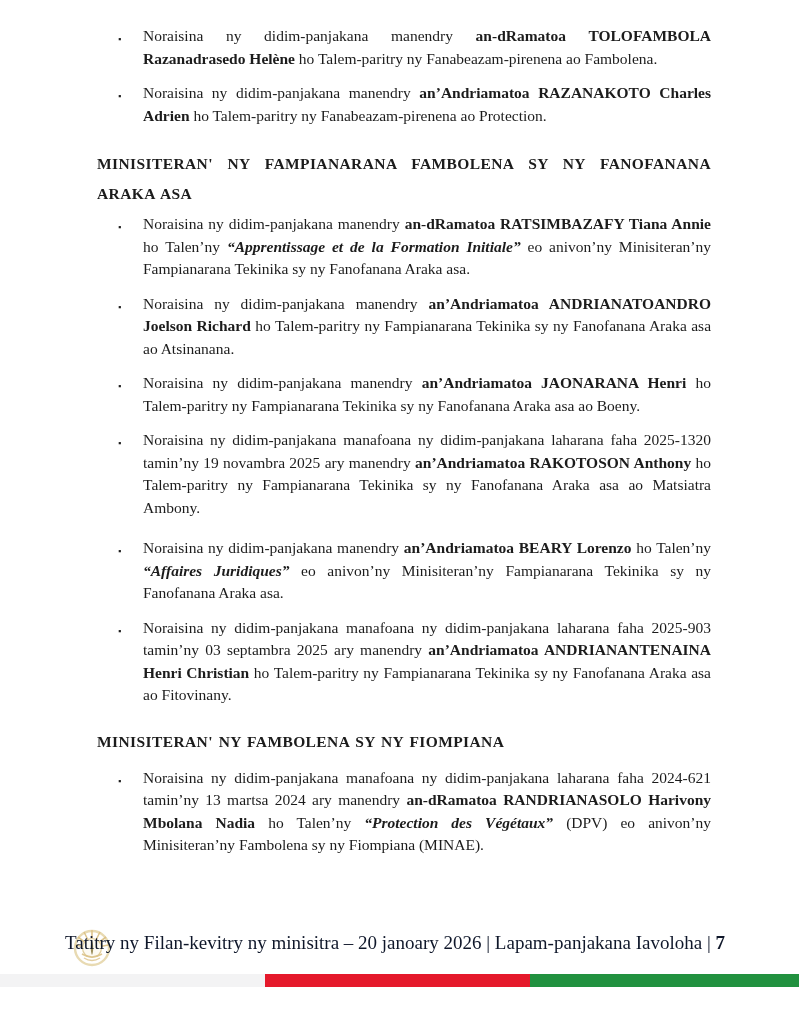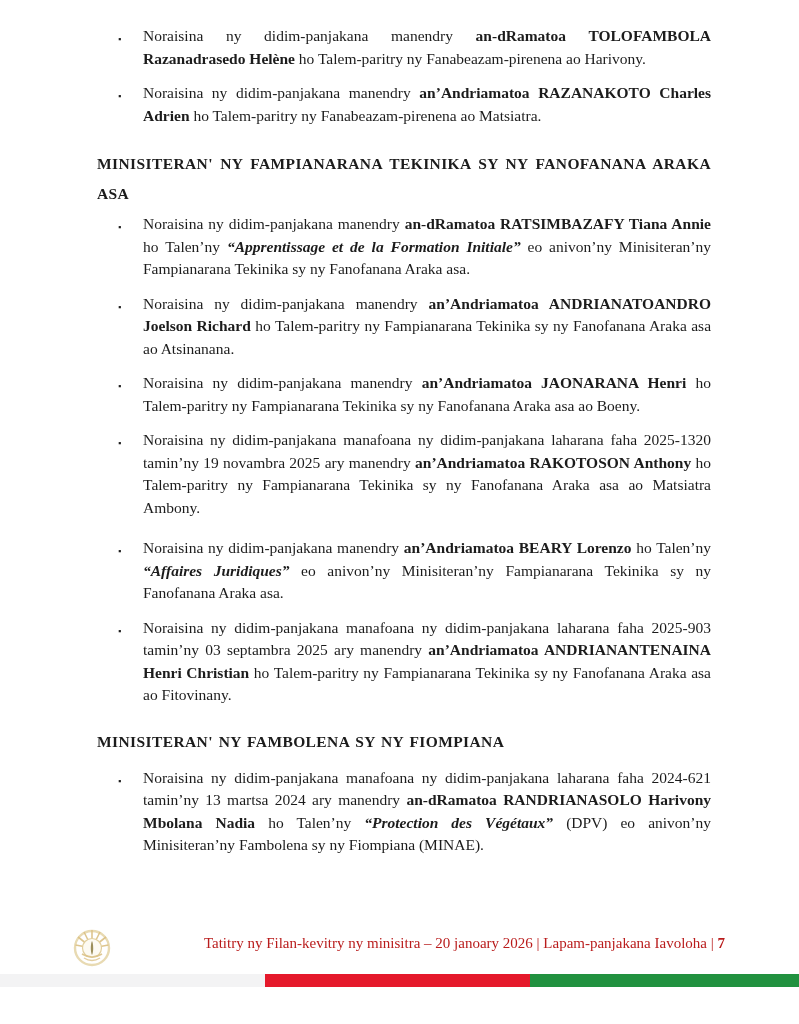--- a/index.html
+++ b/index.html
@@ -63,24 +63,24 @@
     left: 72px;
     top: 6px;
     width: 40px;
     height: 42px;
     display: block;
   }
   .footer-text {
     position: absolute;
     right: 74px;
     top: 14px;
-    font-size: 15px;
+    font-size: 19px;
     line-height: 18px;
     white-space: nowrap;
-    color: #b91c1c;
+    color: #0f172a;
   }
   .flag-bar {
     position: absolute;
     left: 0;
     top: 974px;
     width: 799px;
     height: 13px;
     display: flex;
   }
   .flag-bar .seg { height: 100%; }
@@ -89,29 +89,29 @@
   .flag-bar .seg.s3 { flex: 1; }
 </style>
 </head>
 <body>
 
 <div class="page">
   <div class="content">
 
     <div class="bullet">
       <span class="marker">▪</span>
-      <p class="bullet-text"><span class="seg-n">Noraisina ny didim-panjakana manendry </span><span class="seg-b">an-dRamatoa TOLOFAMBOLA Razanadrasedo Helène</span><span class="seg-n"> ho Talem-paritry ny Fanabeazam-pirenena ao Harivony.</span></p>
+      <p class="bullet-text"><span class="seg-n">Noraisina ny didim-panjakana manendry </span><span class="seg-b">an-dRamatoa TOLOFAMBOLA Razanadrasedo Helène</span><span class="seg-n"> ho Talem-paritry ny Fanabeazam-pirenena ao Fambolena.</span></p>
     </div>
 
     <div class="bullet">
       <span class="marker">▪</span>
-      <p class="bullet-text"><span class="seg-n">Noraisina ny didim-panjakana manendry </span><span class="seg-b">an’Andriamatoa RAZANAKOTO Charles Adrien</span><span class="seg-n"> ho Talem-paritry ny Fanabeazam-pirenena ao Matsiatra.</span></p>
+      <p class="bullet-text"><span class="seg-n">Noraisina ny didim-panjakana manendry </span><span class="seg-b">an’Andriamatoa RAZANAKOTO Charles Adrien</span><span class="seg-n"> ho Talem-paritry ny Fanabeazam-pirenena ao Protection.</span></p>
     </div>
 
-    <h2 class="heading heading-1">MINISITERAN' NY FAMPIANARANA TEKINIKA SY NY FANOFANANA ARAKA ASA</h2>
+    <h2 class="heading heading-1">MINISITERAN' NY FAMPIANARANA FAMBOLENA SY NY FANOFANANA ARAKA ASA</h2>
 
     <div class="bullet">
       <span class="marker">▪</span>
       <p class="bullet-text"><span class="seg-n">Noraisina ny didim-panjakana manendry </span><span class="seg-b">an-dRamatoa RATSIMBAZAFY Tiana Annie</span><span class="seg-n"> ho Talen’ny </span><span class="seg-i">“Apprentissage et de la Formation Initiale”</span><span class="seg-n"> eo anivon’ny Minisiteran’ny Fampianarana Tekinika sy ny Fanofanana Araka asa.</span></p>
     </div>
 
     <div class="bullet">
       <span class="marker">▪</span>
       <p class="bullet-text"><span class="seg-n">Noraisina ny didim-panjakana manendry </span><span class="seg-b">an’Andriamatoa ANDRIANATOANDRO Joelson Richard</span><span class="seg-n"> ho Talem-paritry ny Fampianarana Tekinika sy ny Fanofanana Araka asa ao Atsinanana.</span></p>
     </div>

